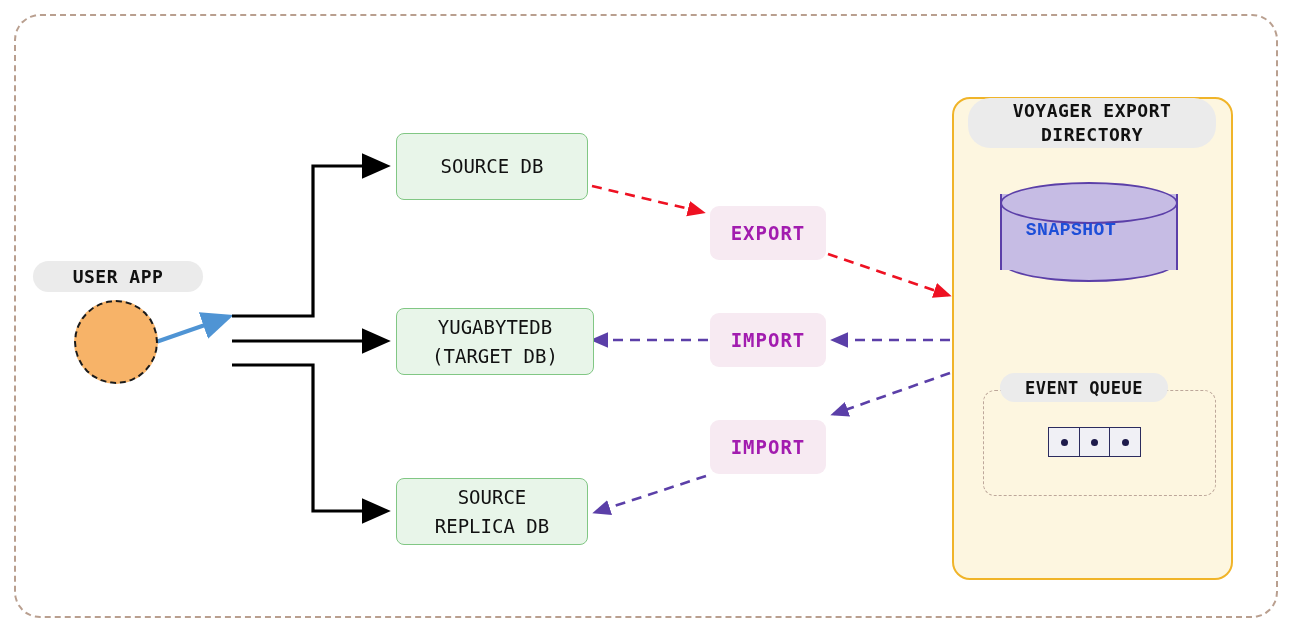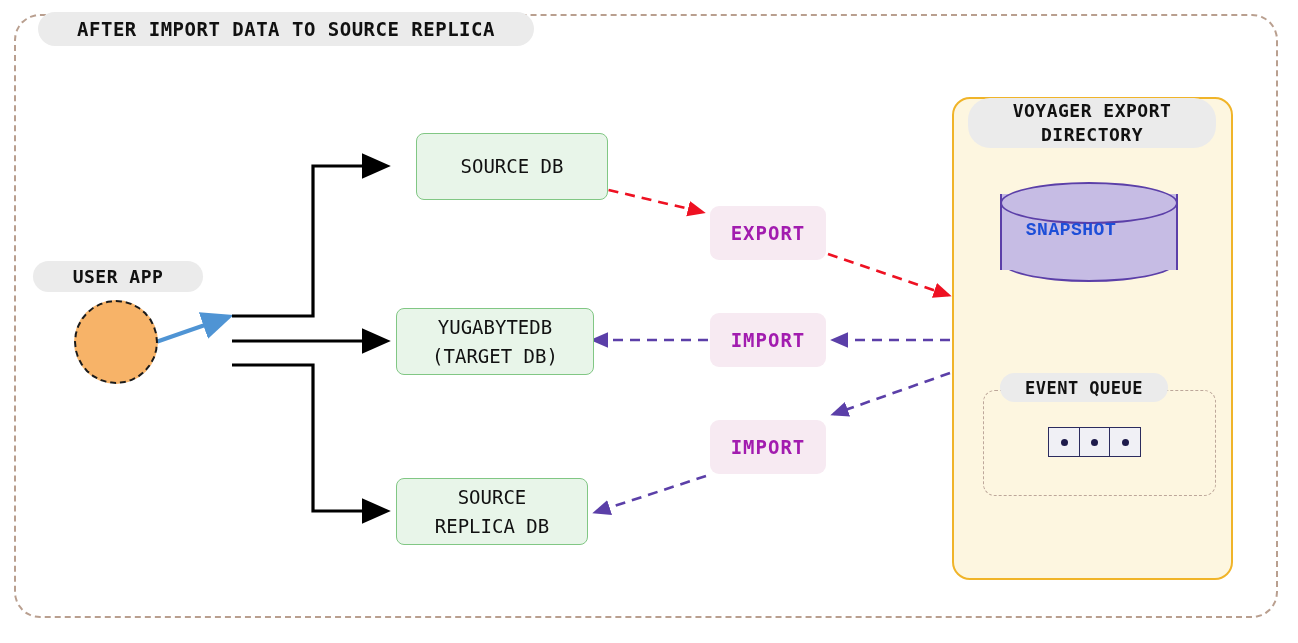--- a/index.html
+++ b/index.html
@@ -94,21 +94,21 @@
     align-items: center;
     justify-content: center;
     text-align: center;
     font-size: 19px;
     color: #111111;
     line-height: 29px;
     white-space: pre-line;
     box-sizing: border-box;
     z-index: 4;
   }
-  #db-source     { left: 416px; top: 133px; width: 192px; height: 67px; }
+  #db-source     { left: 396px; top: 133px; width: 192px; height: 67px; }
   #db-target     { left: 396px; top: 308px; width: 198px; height: 67px; }
   #db-replica    { left: 396px; top: 478px; width: 192px; height: 67px; text-align: center; }
 
   
   .action-label {
     position: absolute;
     background: #f7eaf2;
     border-radius: 9px;
     display: flex;
     align-items: center;
@@ -287,21 +287,20 @@
 
     <line x1="706" y1="476" x2="596" y2="512" stroke="#5b3fa8" stroke-width="2.6" stroke-dasharray="10,7" marker-end="url(#ah-purple)"></line>
 
     <path d="M 1013 428 L 1031 428 L 1031 443" stroke="#000000" stroke-width="4.5" fill="none"></path>
     <path d="M 1026 437 L 1046 443 L 1030 452 z" fill="#000000"></path>
 
     <path d="M 1145 443 L 1181 443 L 1181 463" stroke="#000000" stroke-width="4.5" fill="none"></path>
     <path d="M 1171 460 L 1191 460 L 1181 482 z" fill="#000000"></path>
   </svg>
 
-  <div class="pill" id="diagram-title">AFTER IMPORT DATA TO SOURCE REPLICA</div>
 
   <div class="pill" id="user-app-title">USER APP</div>
 
   <div class="pill" id="voyager-title">VOYAGER EXPORT
 DIRECTORY</div>
 
   <div class="pill" id="event-queue-title">EVENT QUEUE</div>
 
   <div id="user-app-circle"></div>
 

